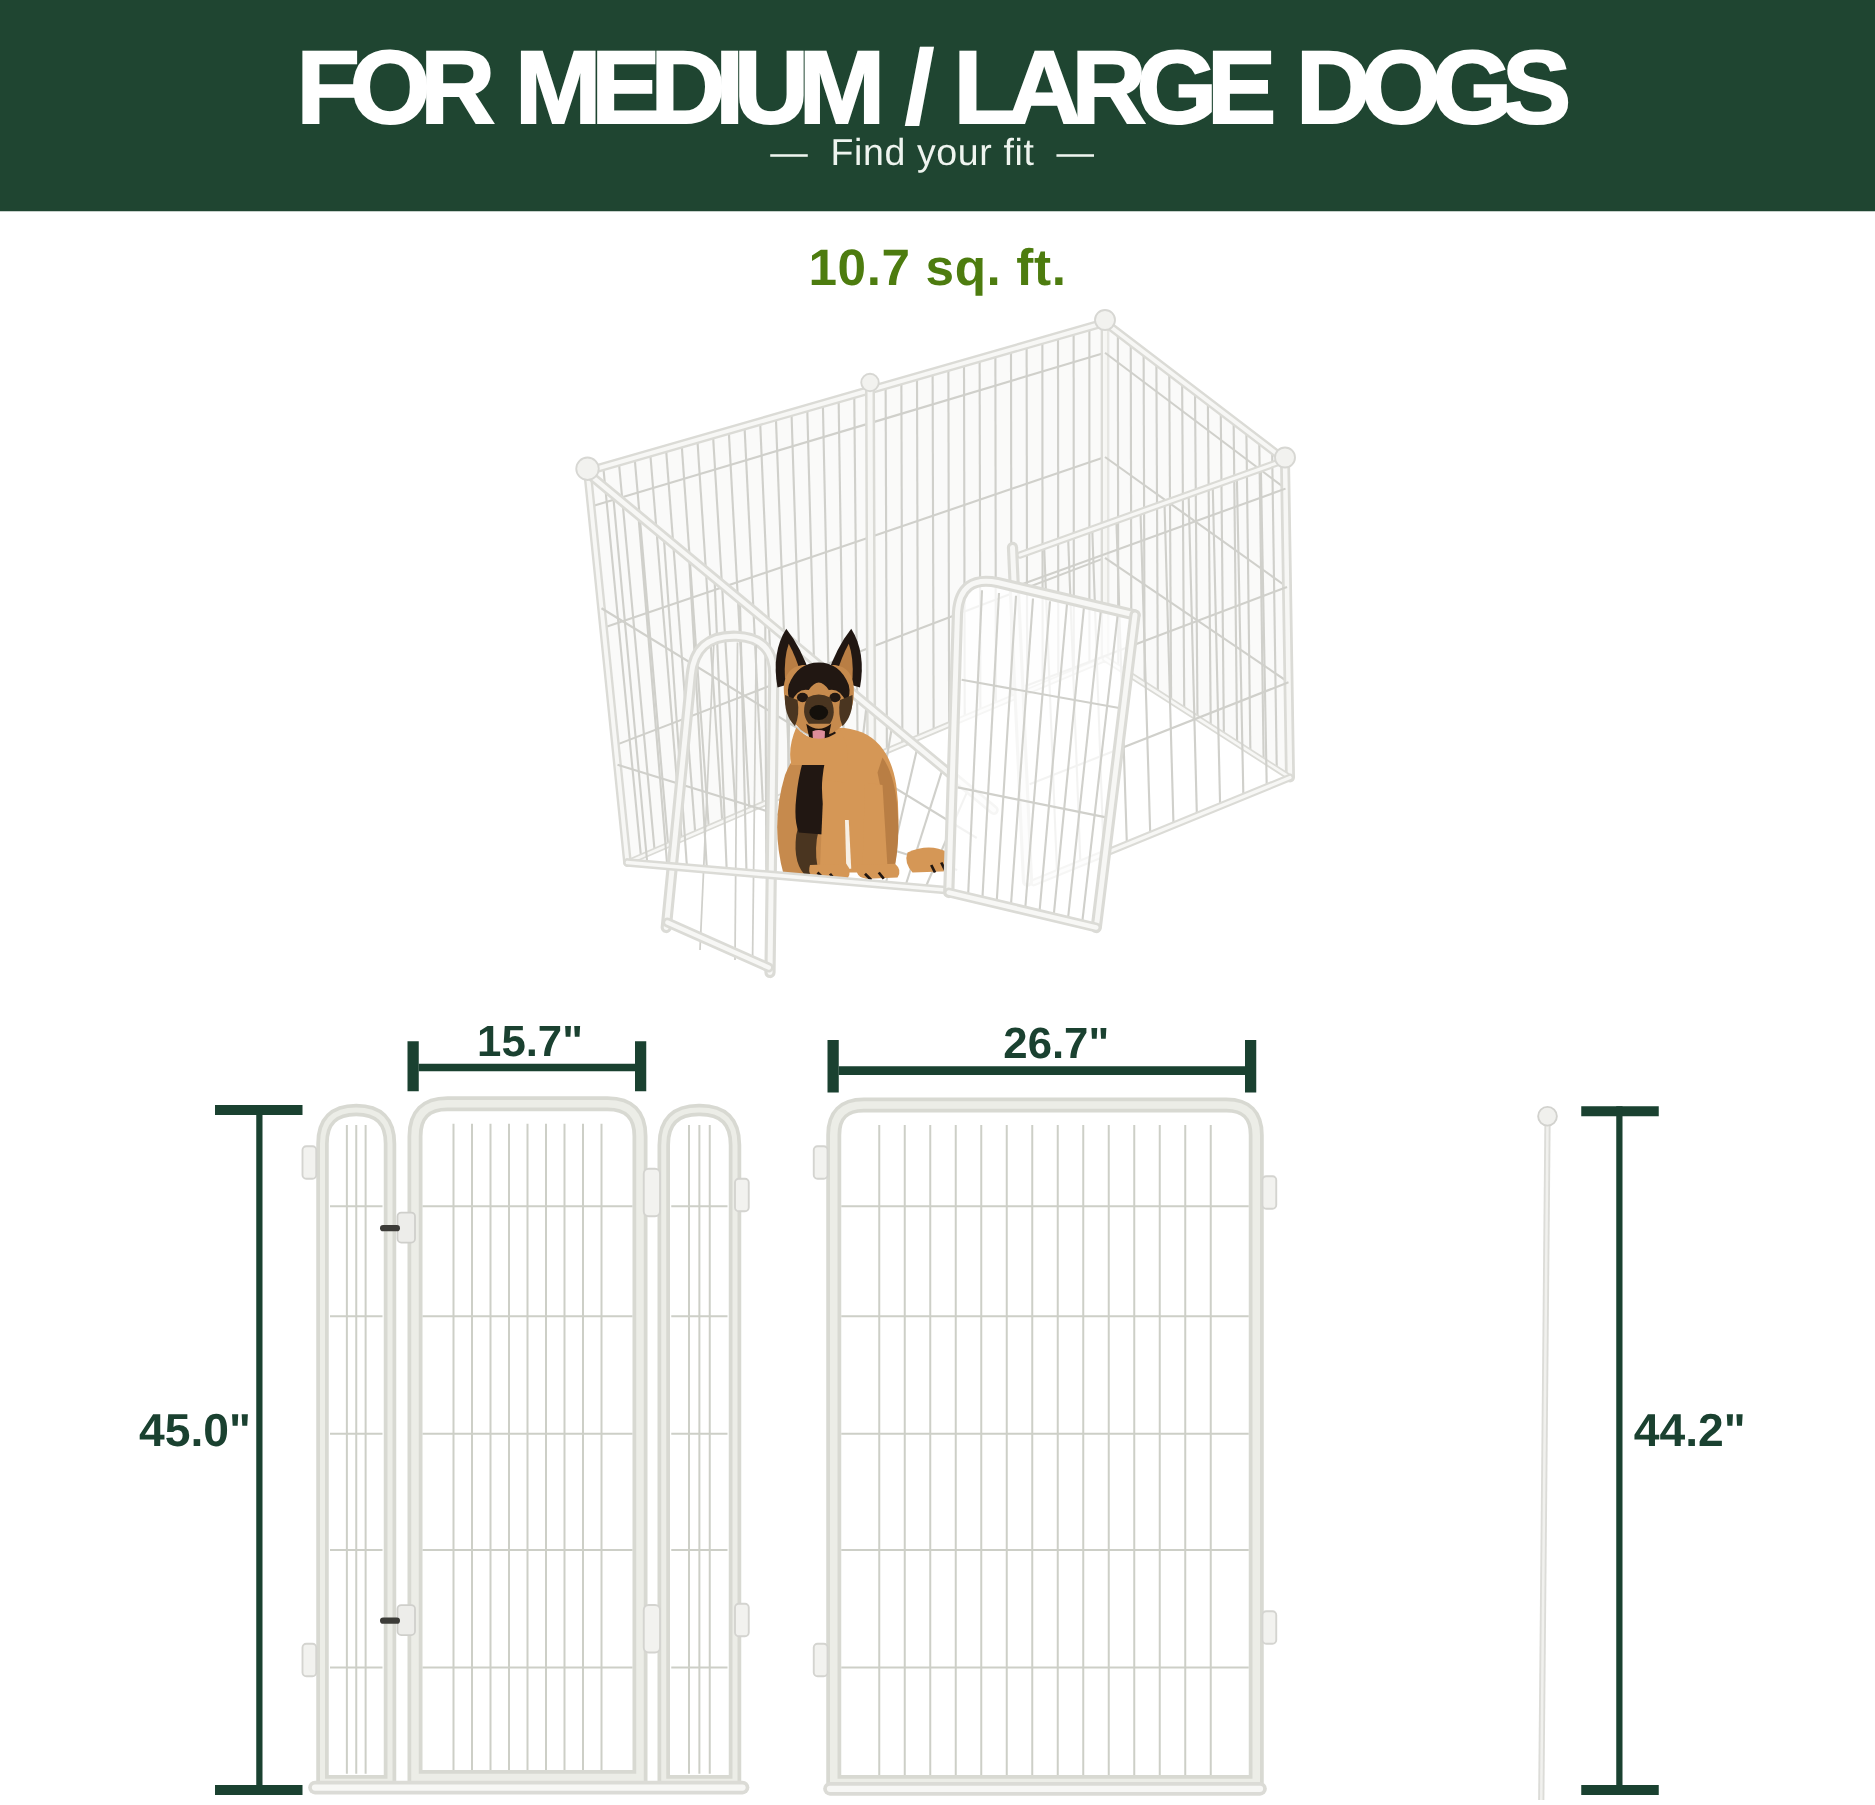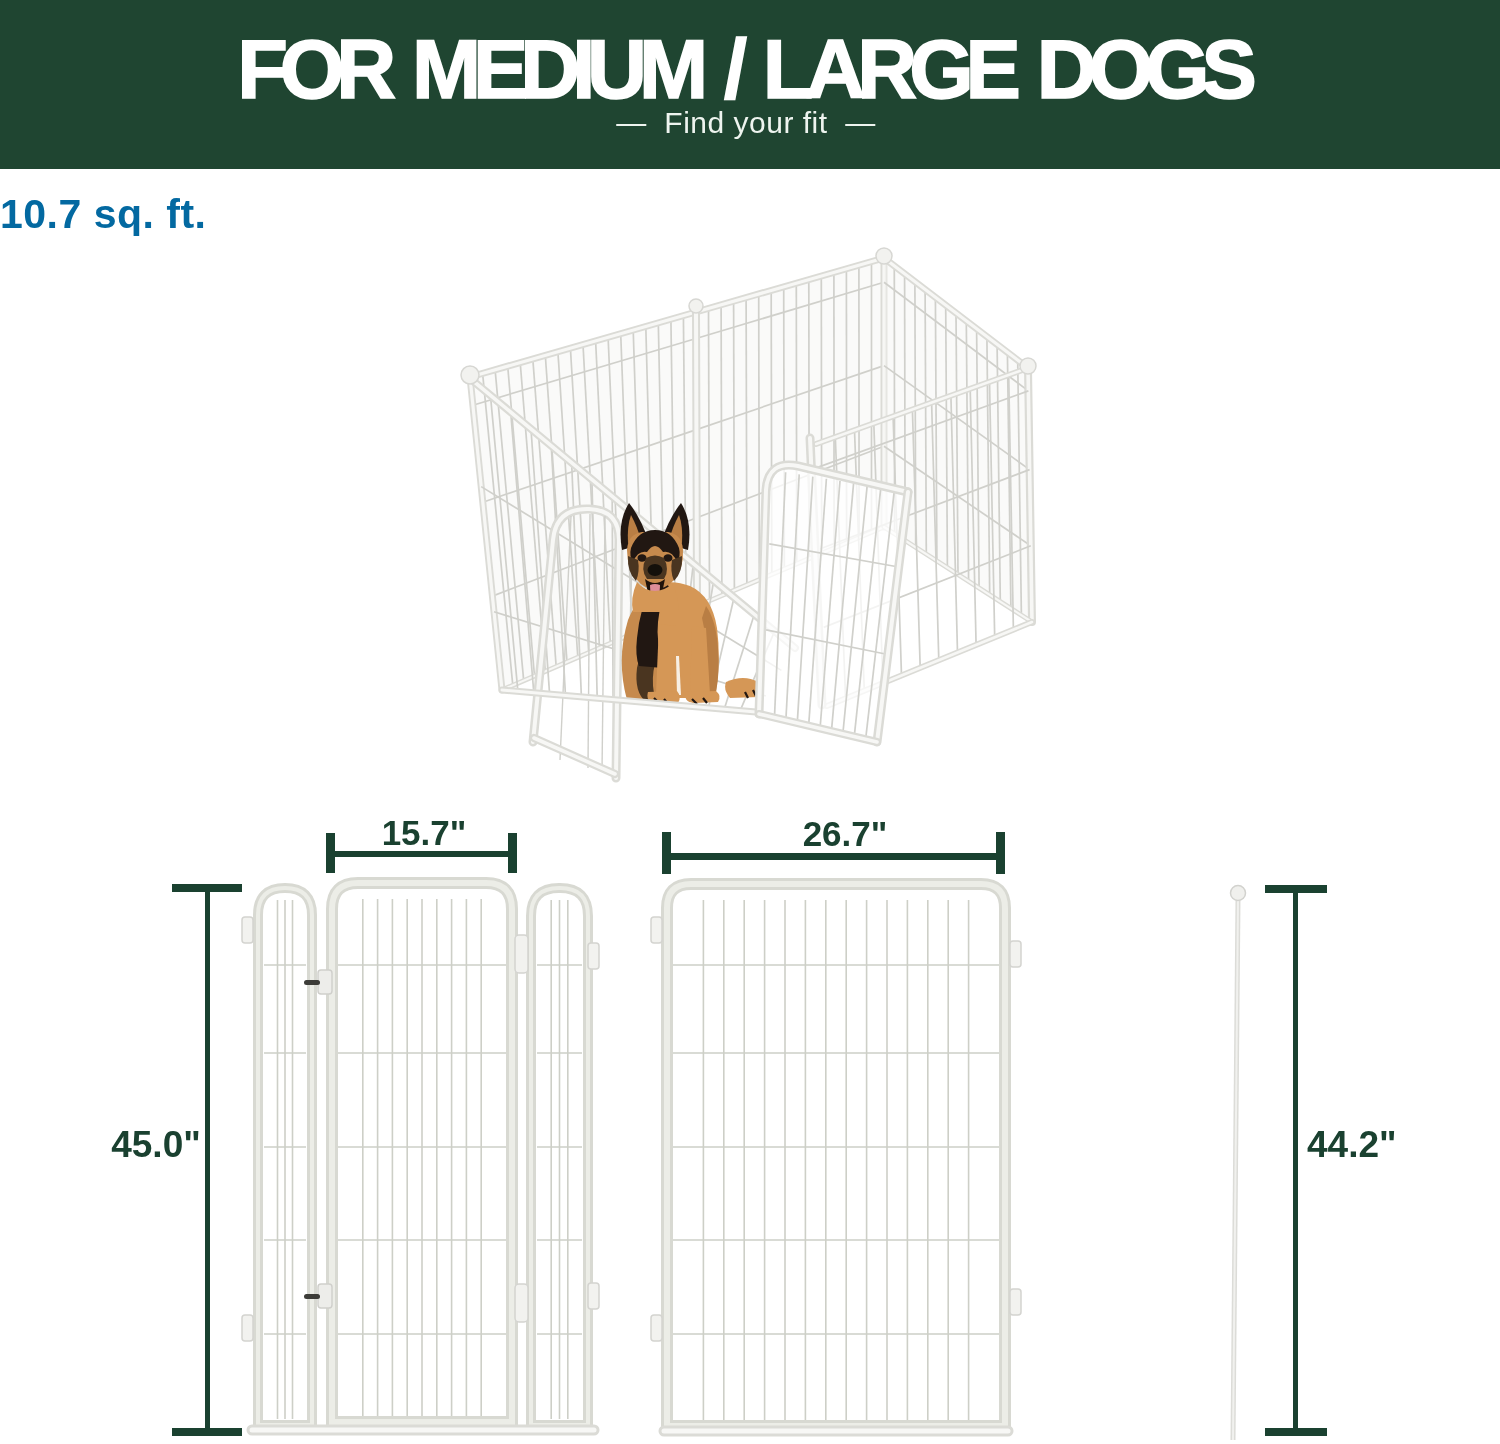--- a/index.html
+++ b/index.html
@@ -11,21 +11,21 @@
 <body>
 
 <div class="abs" style="left:0; top:0; width:1500px; height:169px; background:#1f4531;"></div>
 
 <div class="abs" style="left:-7px; top:22px; width:1500px; text-align:center; color:#ffffff;
      font-size:83px; font-weight:bold; letter-spacing:-8.1px; word-spacing:9px; white-space:nowrap; -webkit-text-stroke:1.6px #ffffff;">FOR MEDIUM / LARGE DOGS</div>
 
 <div class="abs" style="left:-4px; top:106px; width:1500px; text-align:center; color:#eef4ef;
      font-size:30px; font-weight:normal; letter-spacing:0.5px;">—&nbsp; Find your fit &nbsp;—</div>
 
-<div class="abs" style="left:0; top:191px; width:1500px; text-align:left; color:#0369a1;
+<div class="abs" style="left:0; top:191px; width:1500px; text-align:center; color:#4d7c0f;
      font-size:41px; font-weight:bold; letter-spacing:0.5px;">10.7 sq. ft.</div>
 
 <svg class="abs" style="left:0; top:0;" width="1500" height="1444" viewBox="0 0 1500 1444">
 <g>
       <path d="M470,377 L696,312 L697,606 L502,690 Z" fill="#f5f5f2" fill-opacity="0.45"></path>
       <line x1="482.6" y1="373.4" x2="512.8" y2="685.3" stroke="#d0d0cb" stroke-width="1.7"></line>
       <line x1="495.1" y1="369.8" x2="523.7" y2="680.7" stroke="#d0d0cb" stroke-width="1.7"></line>
       <line x1="507.7" y1="366.2" x2="534.5" y2="676.0" stroke="#d0d0cb" stroke-width="1.7"></line>
       <line x1="520.2" y1="362.6" x2="545.3" y2="671.3" stroke="#d0d0cb" stroke-width="1.7"></line>
       <line x1="532.8" y1="358.9" x2="556.2" y2="666.7" stroke="#d0d0cb" stroke-width="1.7"></line>

